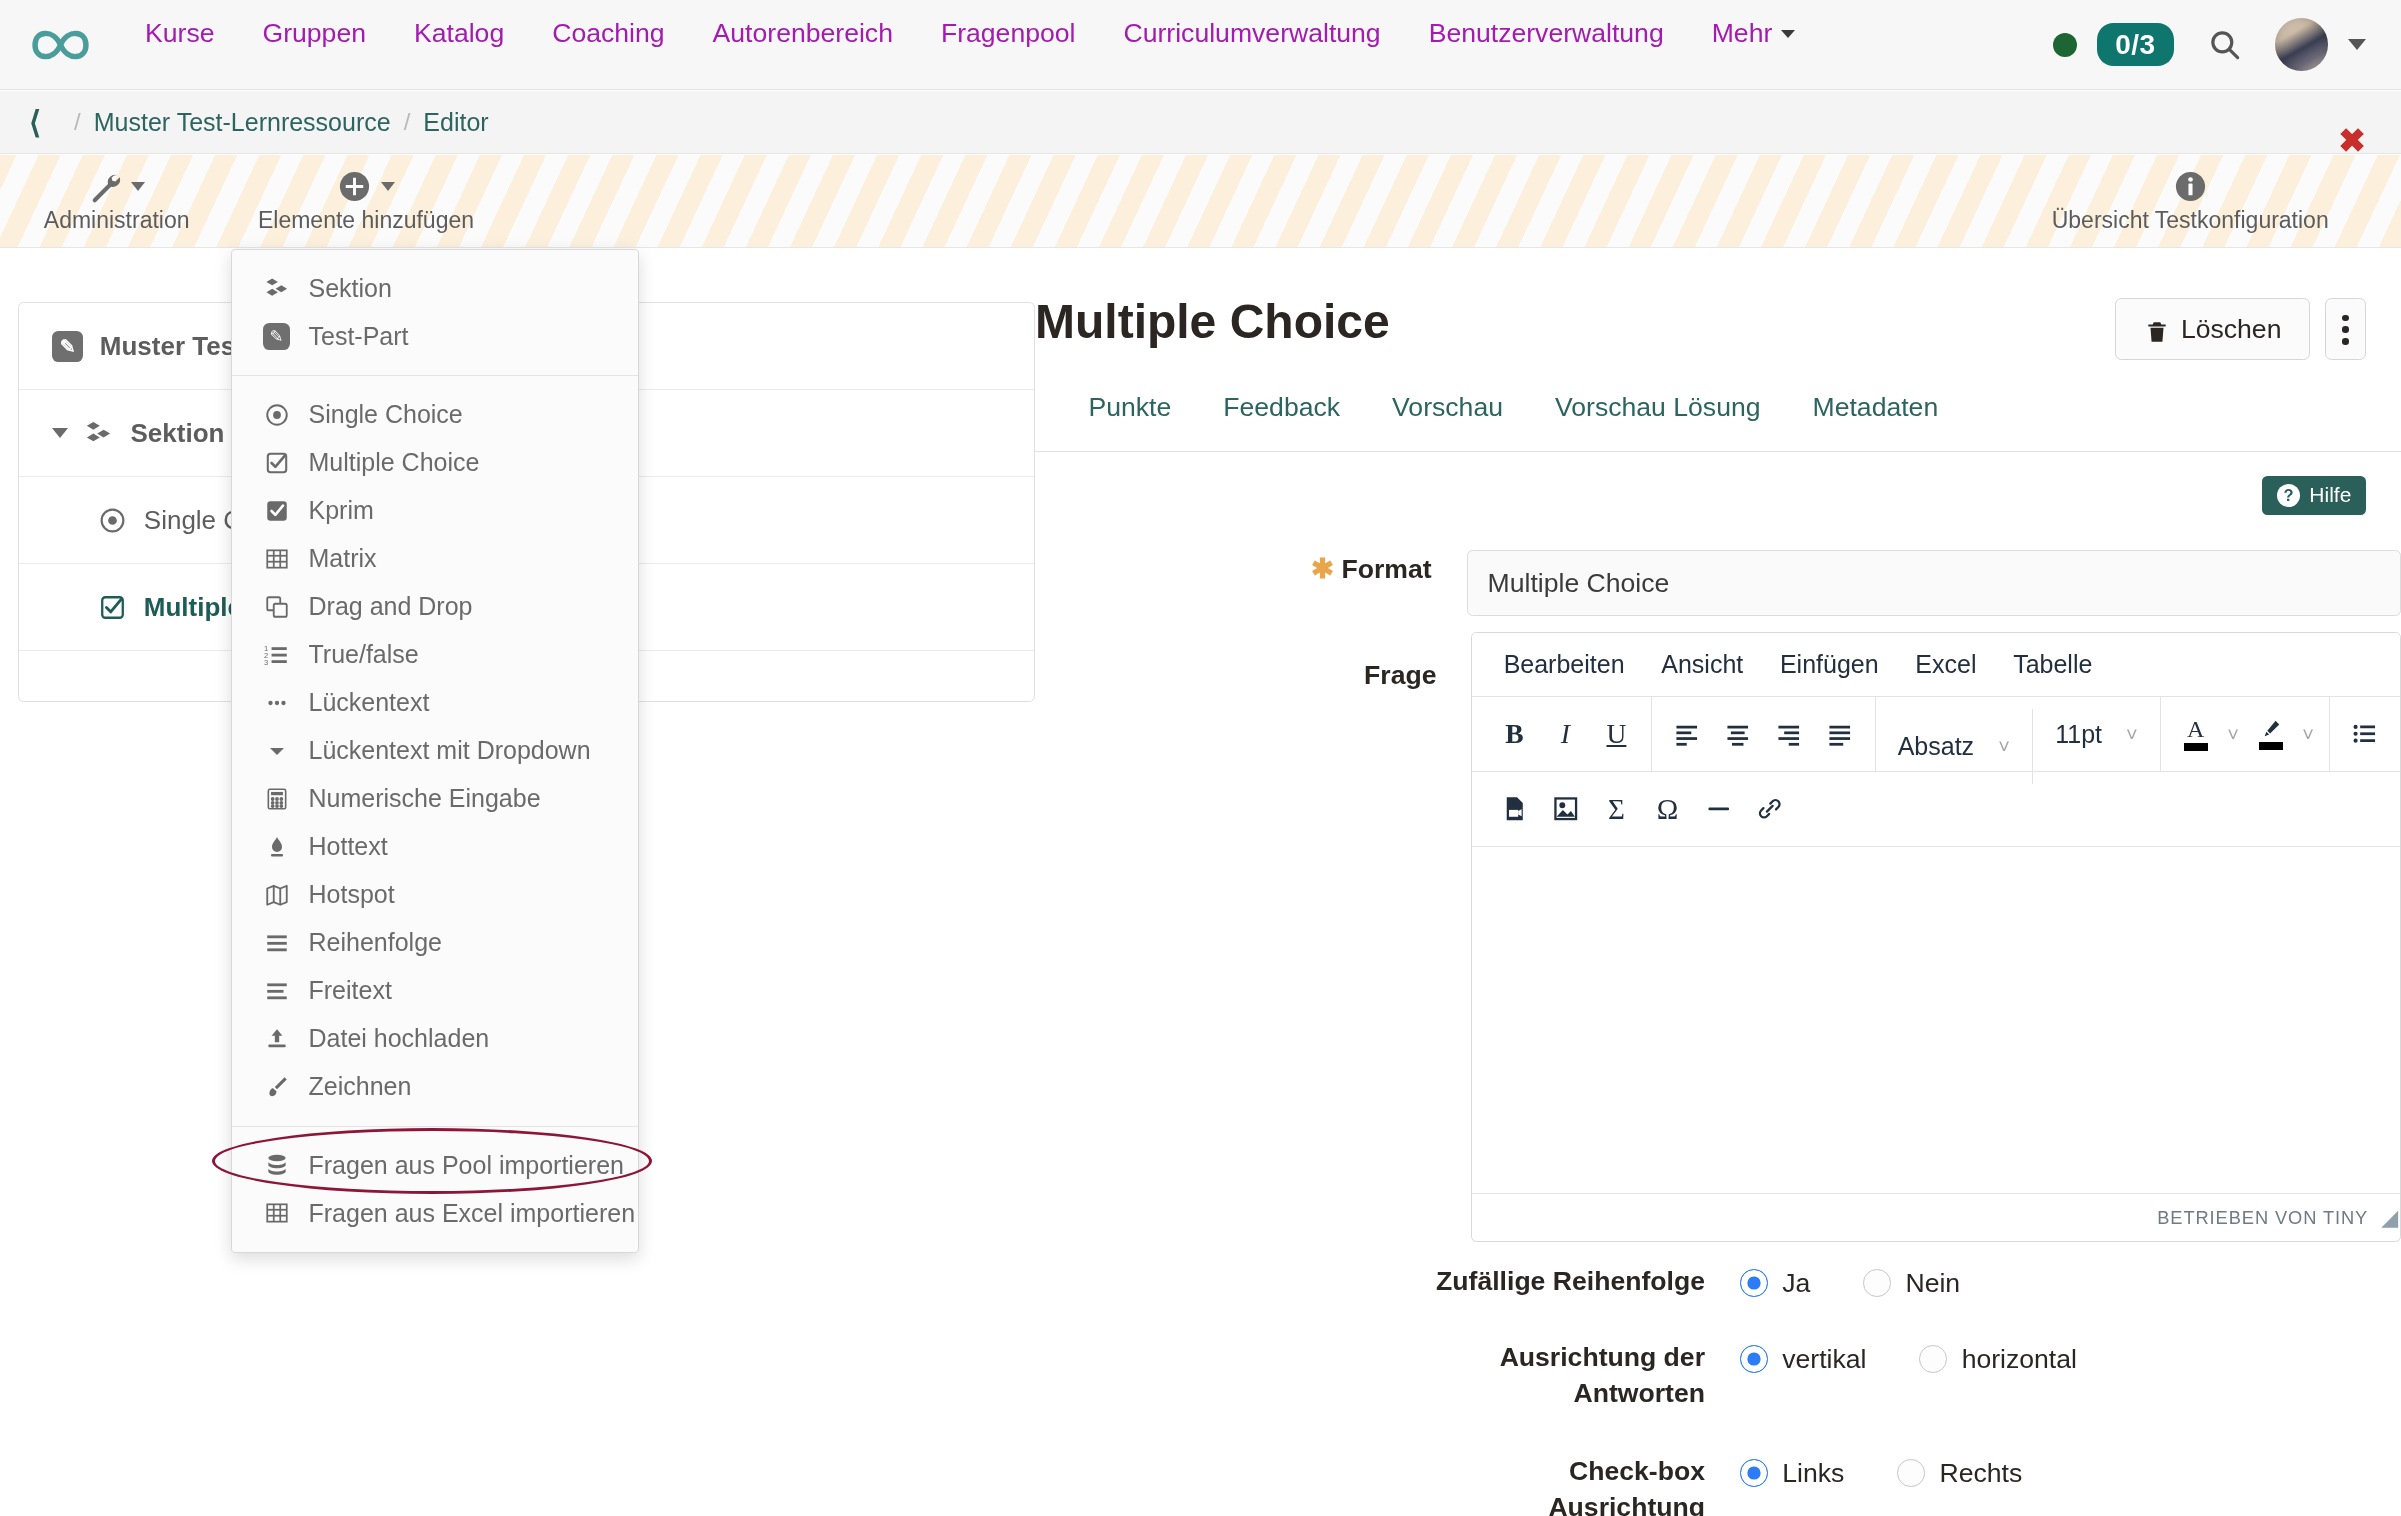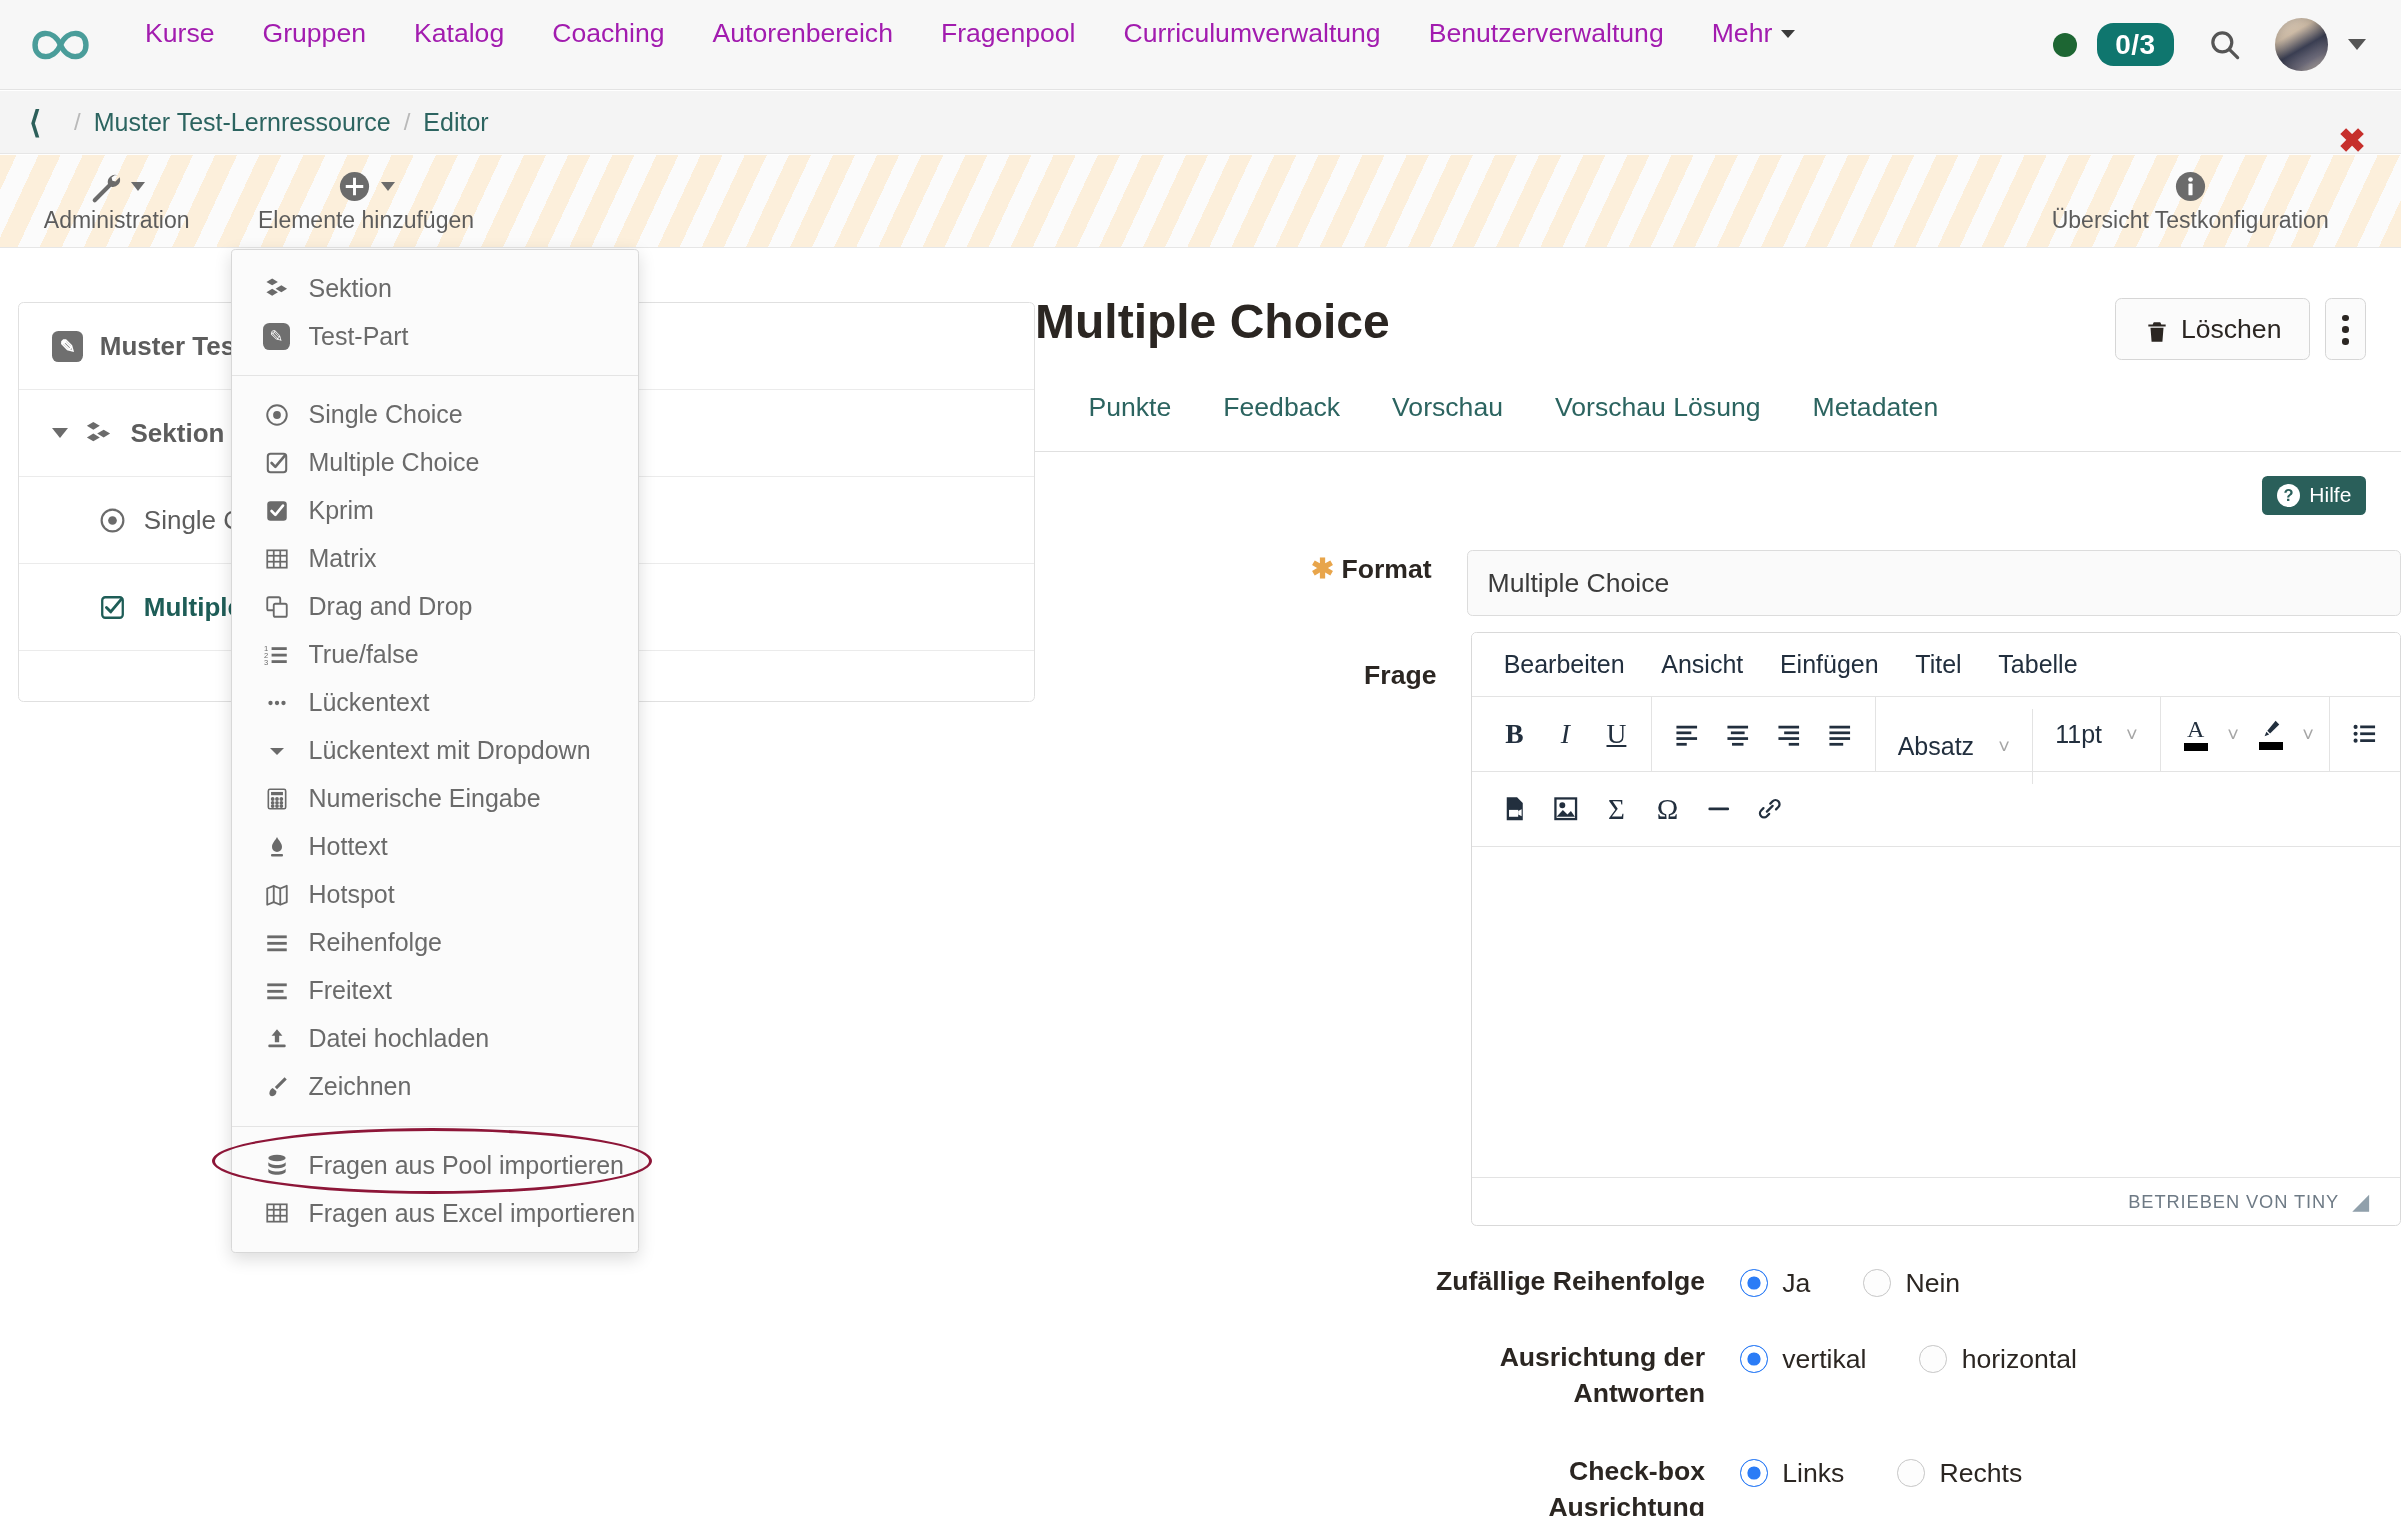--- a/index.html
+++ b/index.html
@@ -226,22 +226,22 @@
   .mce-select {
     display: flex; align-items: center; justify-content: space-between;
     height: 51px; cursor: pointer; color: #222f3e; font-size: 25px;
     padding: 0 13px;
   }
   .mce-select .chev { color: #a6a6a6; font-size: 20px; margin-left: 24px; }
   .mce-body { height: 330px; background: #fff; }
   .mce-status {
     height: 48px; border-top: 0.9px solid #e3e3e3;
     display: flex; align-items: center; justify-content: flex-end;
-    padding-right: 30px; gap: 13px;
-    font-size: 18.3px; color: #6e7a85; letter-spacing: 0.9px;
+    padding-right: 1px; gap: 13px;
+    font-size: 18.3px; color: #6e7a85; letter-spacing: 0.9px; margin-top: 16px;
   }
   .resize-grip { color: #90a0ab; font-size: 22px; cursor: nwse-resize; }
 
   
   .radio-group { display: flex; align-items: flex-start; gap: 53px; padding-top: 3.7px; }
   .radio-opt { display: flex; align-items: center; gap: 14.7px; cursor: pointer; }
   .radio {
     width: 27.5px; height: 27.5px; border-radius: 50%;
     border: 1.8px solid #c6c6c6; background: #fdfdfd; flex: 0 0 auto;
   }
@@ -447,21 +447,21 @@
   <input class="text-input" type="text" value="Multiple Choice" style="">
 </div>
 
 <div class="form-row" style="top:632px;">
   <div class="form-label" style="padding-top:26px;">Frage</div>
   <div class="mce">
     <div class="mce-menubar">
       <div class="mce-menu-item">Bearbeiten</div>
       <div class="mce-menu-item">Ansicht</div>
       <div class="mce-menu-item">Einfügen</div>
-      <div class="mce-menu-item">Titel</div>
+      <div class="mce-menu-item">Excel</div>
       <div class="mce-menu-item">Tabelle</div>
     </div>
 
     <div class="mce-toolbar">
       <div class="mce-grp">
         <div class="mce-btn" style="font-weight:bold;font-family:'Liberation Serif',serif;">B</div>
         <div class="mce-btn" style="font-style:italic;font-family:'Liberation Serif',serif;">I</div>
         <div class="mce-btn" style="text-decoration:underline;font-family:'Liberation Serif',serif;">U</div>
       </div>
       <div class="mce-grp">

